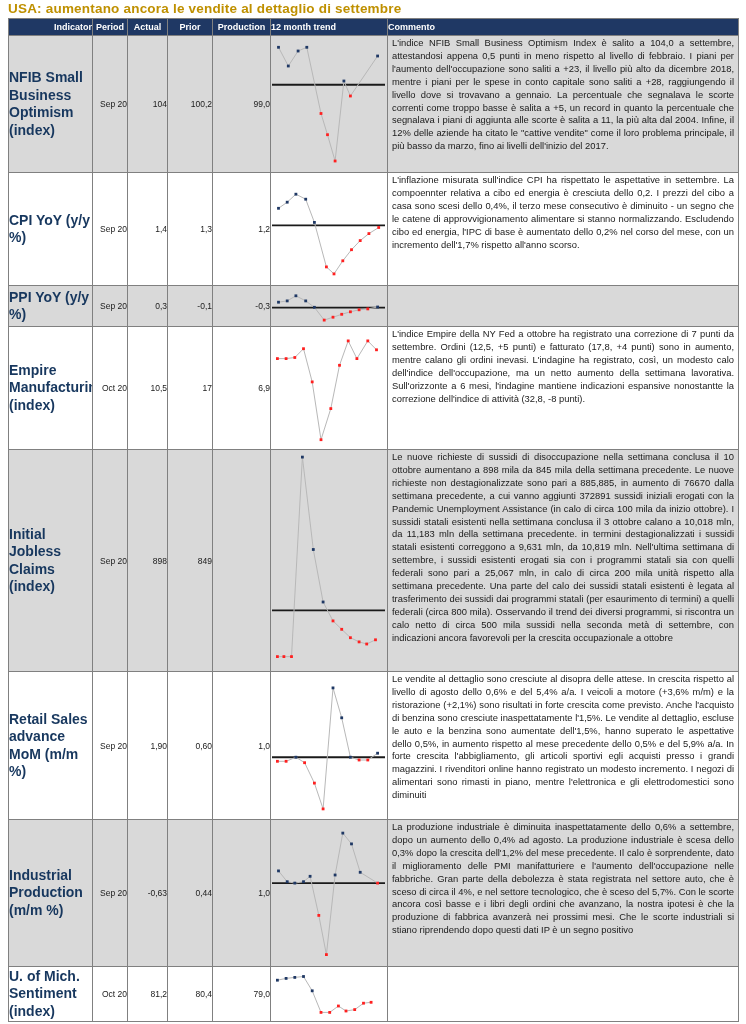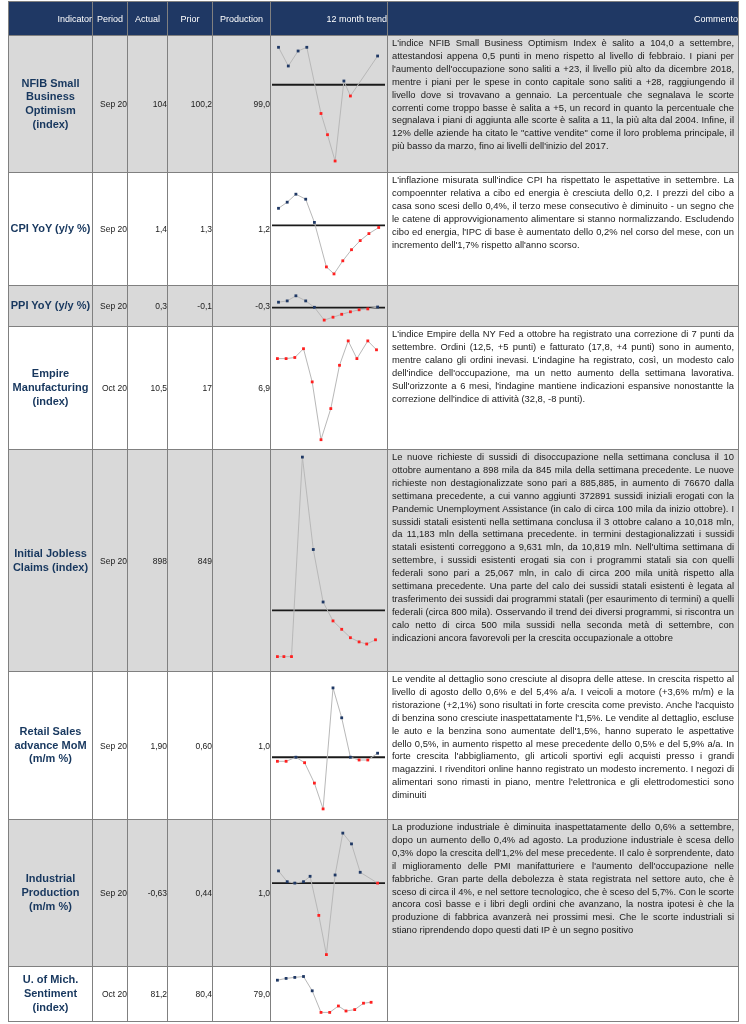--- a/index.html
+++ b/index.html
@@ -6,37 +6,38 @@
     --c-title:#BF9000; --c-headbg:#1F3864; --c-headtx:#FFFFFF; --c-shade:#D9D9D9;
     --c-border:#808080; --c-ind:#17375E; --c-txt:#1A1A1A;
   }
   *{box-sizing:border-box;}
   html,body{margin:0;padding:0;background:#FFFFFF;}
   body{width:746px;height:1024px;font-family:"Liberation Sans",sans-serif;overflow:hidden;}
   .page{position:relative;width:746px;height:1024px;padding:1px 8px 0 8px;}
   .title{margin:0 0 2px 0;font-size:13.5px;font-weight:bold;color:var(--c-title);letter-spacing:0.2px;}
   table.tbl{border-collapse:collapse;table-layout:fixed;width:730px;}
   table.tbl td,table.tbl th{border:1px solid var(--c-border);padding:0;overflow:hidden;}
-  thead th{background:var(--c-headbg);color:var(--c-headtx);font-size:9px;font-weight:normal;height:34px;border-color:#5a6b8c;}
+  thead th{background:var(--c-headbg);color:var(--c-headtx);font-size:9px;font-weight:bold;height:17px;border-color:#5a6b8c;}
   th.h-right{text-align:right;padding-right:5px;}
   th.h-center{text-align:center;}
-  th.h-left{text-align:right;padding-left:4px;}
+  th.h-left{text-align:left;padding-left:4px;}
   tr.shade td{background:var(--c-shade);}
-  td.ind{vertical-align:middle;text-align:center;font-size:11px;font-weight:bold;color:var(--c-ind);padding:2px 3px 2px 2px;line-height:1.25;margin-left:30px;}
+  td.ind{vertical-align:middle;text-align:left;font-size:14px;font-weight:bold;color:var(--c-ind);padding:2px 3px 2px 2px;line-height:1.25;margin-left:30px;}
   td.val{vertical-align:middle;text-align:right;font-size:8.5px;color:var(--c-txt);}
   td.trend{vertical-align:top;}
   td.cmt{vertical-align:top;}
   .cmt-inner{font-size:9.4px;line-height:12.9px;color:var(--c-txt);text-align:justify;padding:1px 4px 0 4px;overflow:hidden;}
   .spark{width:100%;}
   .spark svg{display:block;}
 </style>
 </head>
 <body>
 
 <div class="page">
+  <h1 class="title">USA: aumentano ancora le vendite al dettaglio di settembre</h1>
 
   <table class="tbl">
     <colgroup>
       <col style="width:84px">
         <col style="width:35px">
         <col style="width:40px">
       <col style="width:45px">
         <col style="width:58px">
         <col style="width:117px">
         <col style="width:351px">

